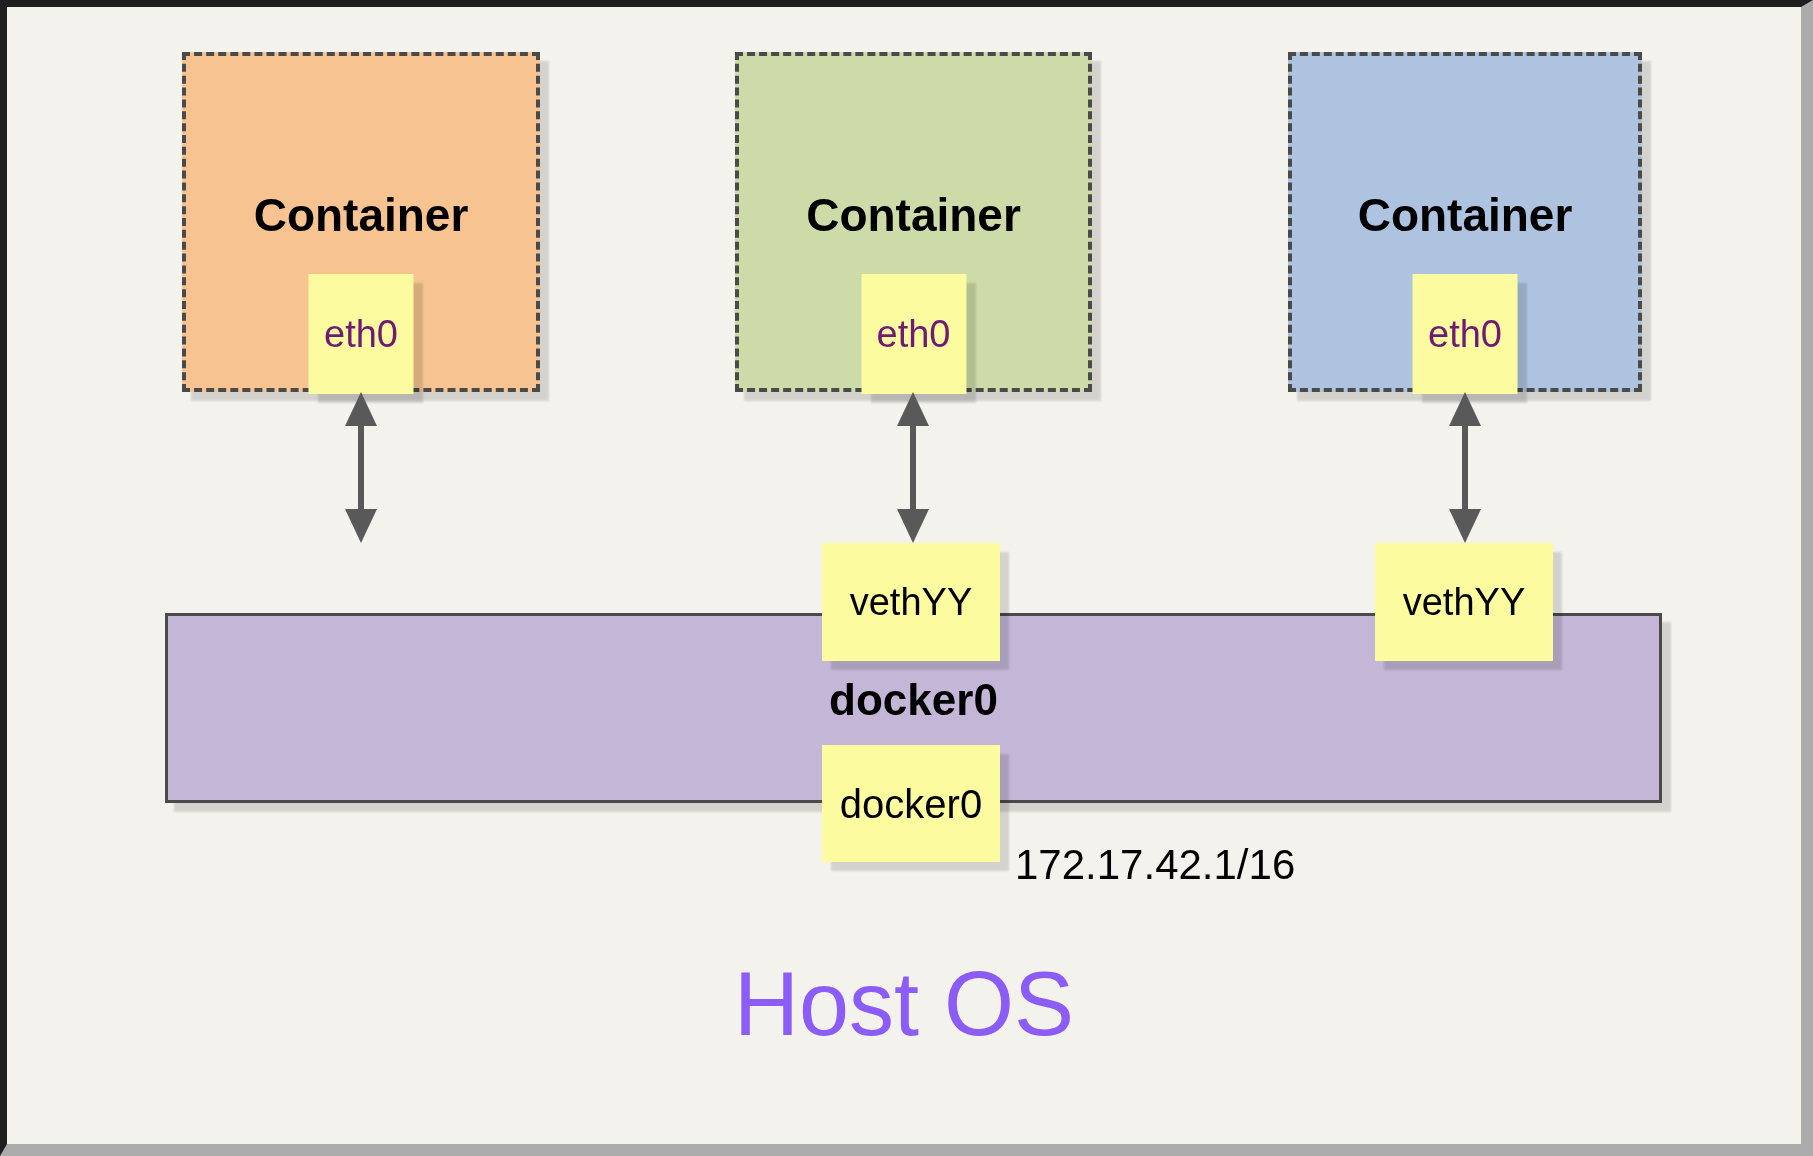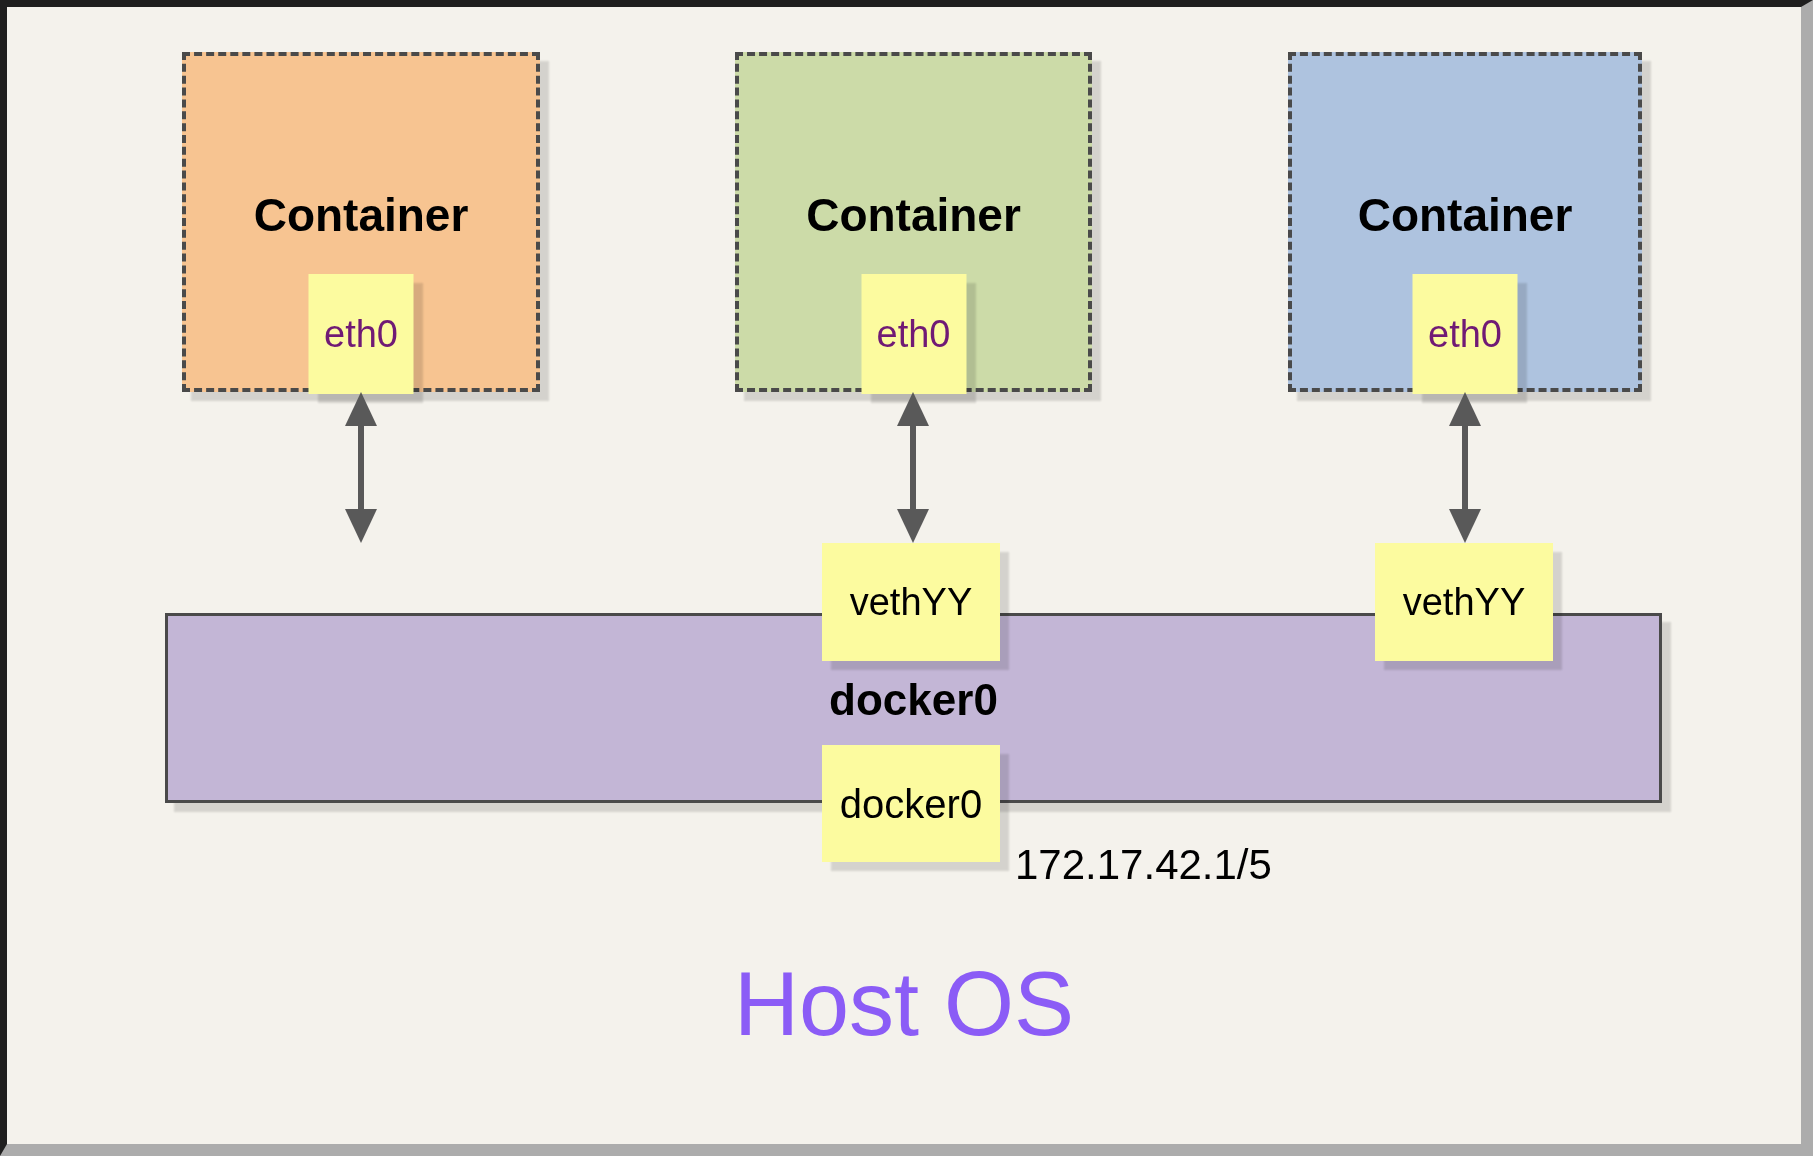--- a/index.html
+++ b/index.html
@@ -150,18 +150,18 @@
 
     <div class="bridge-bar">
       <div class="bridge-label">docker0</div>
     </div>
 
     <div class="veth-box v2">vethYY</div>
     <div class="veth-box v3">vethYY</div>
 
     <div class="bridge-if-box">docker0</div>
 
-    <div class="bridge-ip">172.17.42.1/5</div>
+    <div class="bridge-ip">172.17.42.1/16</div>
 
     <div class="host-label">Host OS</div>
 
   </div>
 </div>
 
 </body></html>

